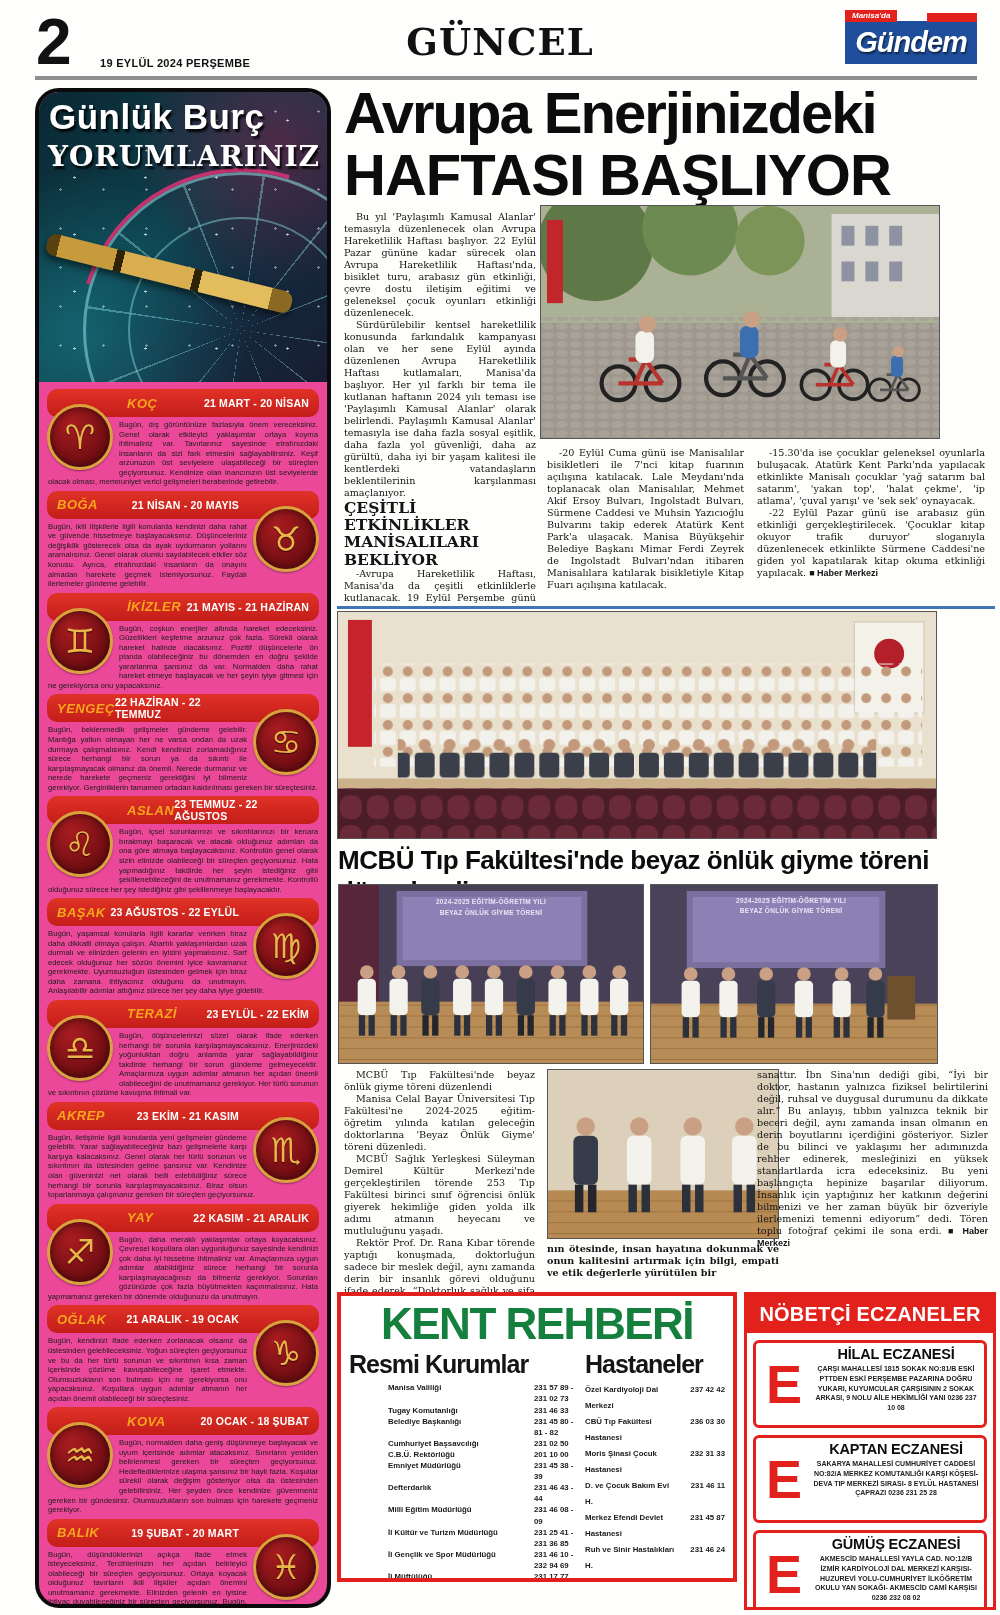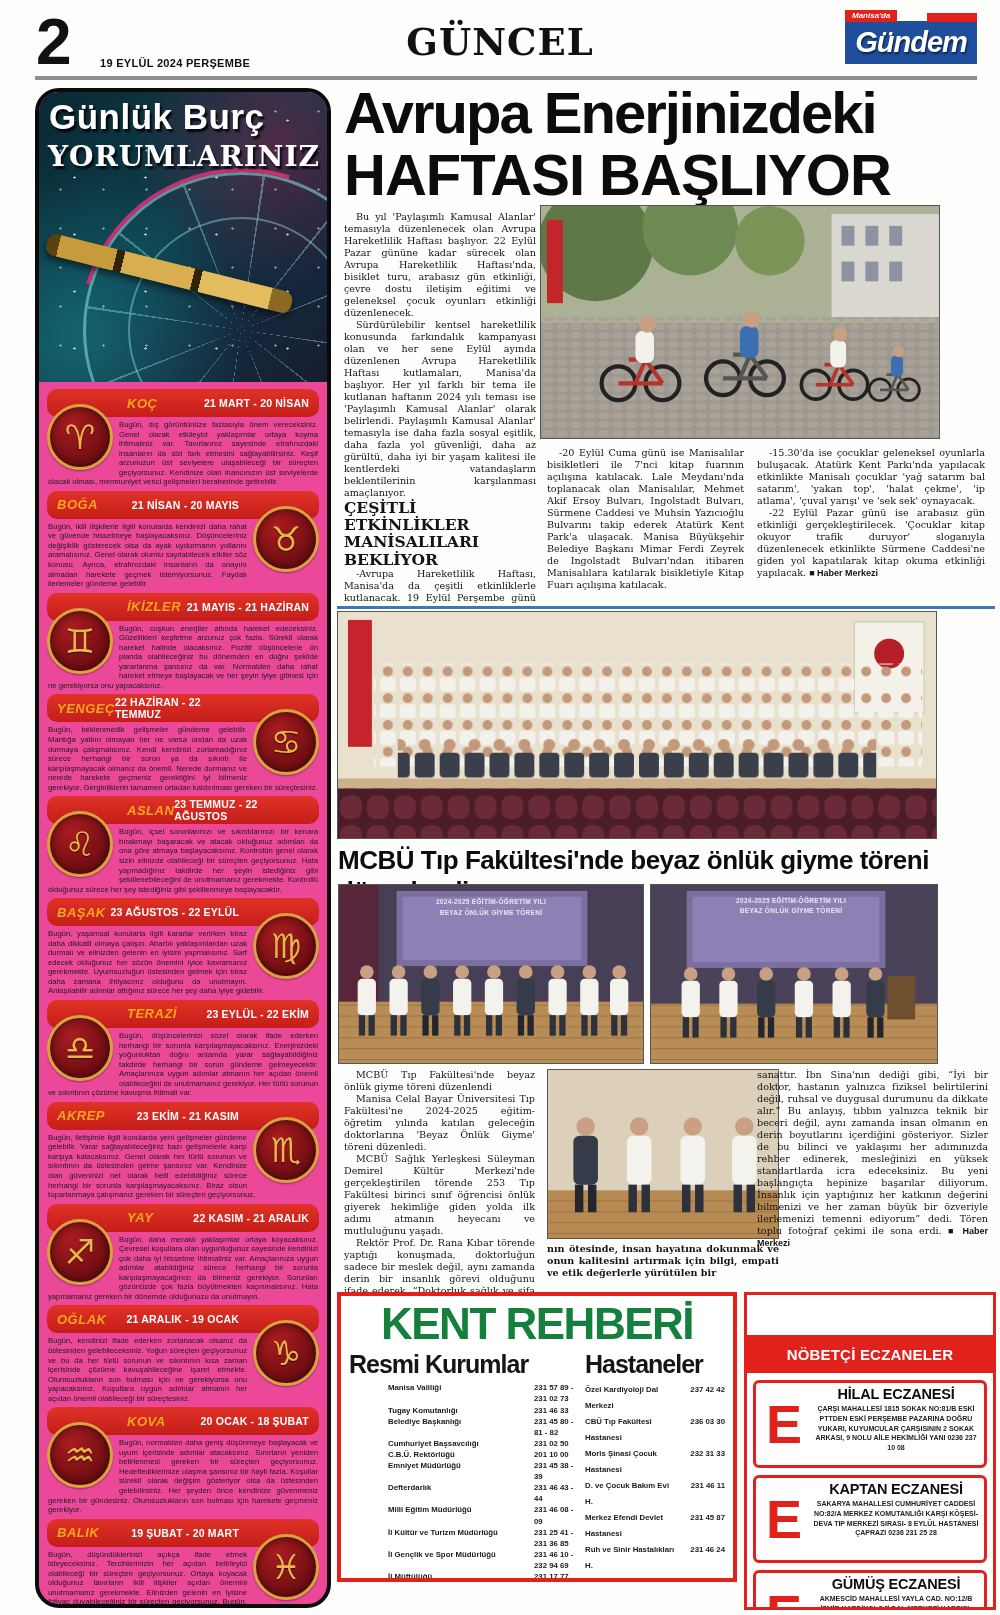--- a/index.html
+++ b/index.html
@@ -85,21 +85,21 @@
   .kr-h{font-size:25px;font-weight:700;letter-spacing:-1px;color:#151515;margin:0 0 3px;}
   .kr-row{display:flex;font-size:7.8px;font-weight:700;line-height:11.1px;color:#1a1a1a;margin-left:39px;}
   .kr-row .n{width:146px;}
   .kr-row .p{flex:1;}
   .hs-row{display:flex;font-size:7.8px;font-weight:700;line-height:16px;color:#1a1a1a;}
   .hs-row .n{flex:1;padding-right:2px;}
   .hs-row .p{width:44px;text-align:right;}
 
   
   .ezbox{left:744px;top:1292px;width:252px;height:318px;border:3px solid #e2201c;background:#fff;box-sizing:border-box;overflow:hidden;}
-  .ez-head{height:38px;background:#e2201c;color:#fff;display:flex;align-items:center;justify-content:center;font-size:15px;font-weight:900;letter-spacing:.2px;margin-top:40px;}
+  .ez-head{height:38px;background:#e2201c;color:#fff;display:flex;align-items:center;justify-content:center;font-size:20px;font-weight:900;letter-spacing:.2px;}
   .ez-card{margin:7px 6px 0;border:3px solid #e2201c;border-radius:6px;display:flex;min-height:82px;background:#fff;}
   .ez-e{width:56px;display:flex;align-items:center;justify-content:center;font-size:54px;font-weight:900;color:#e2201c;line-height:1;}
   .ez-body{flex:1;padding:3px 4px 4px 0;text-align:center;}
   .ez-name{font-size:14.5px;font-weight:900;color:#0d0d0d;letter-spacing:-.2px;}
   .ez-addr{font-size:7px;font-weight:700;line-height:1.4;color:#222;margin-top:2px;}
 </style>
 </head>
 <body>
 
 <svg width="0" height="0" style="position:absolute" aria-hidden="true">

